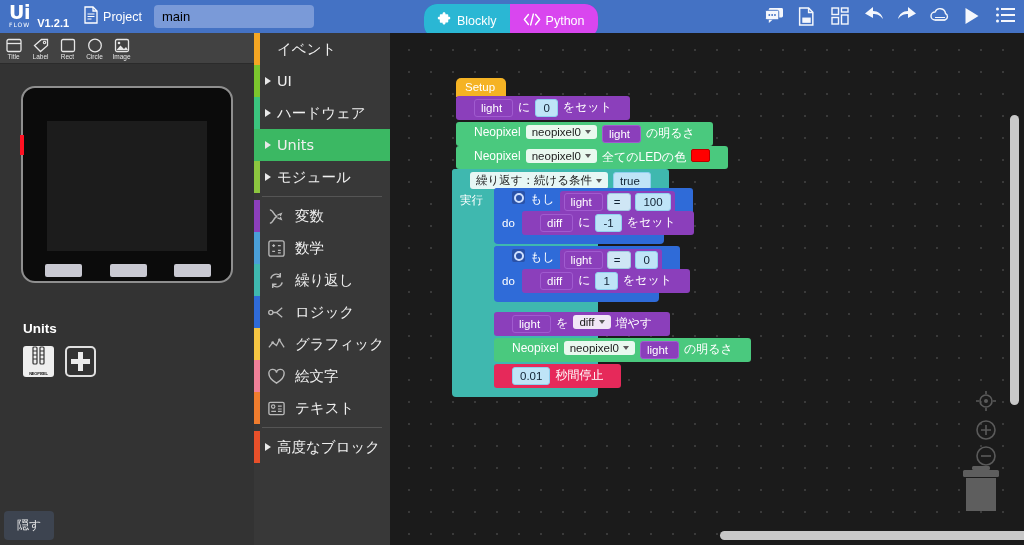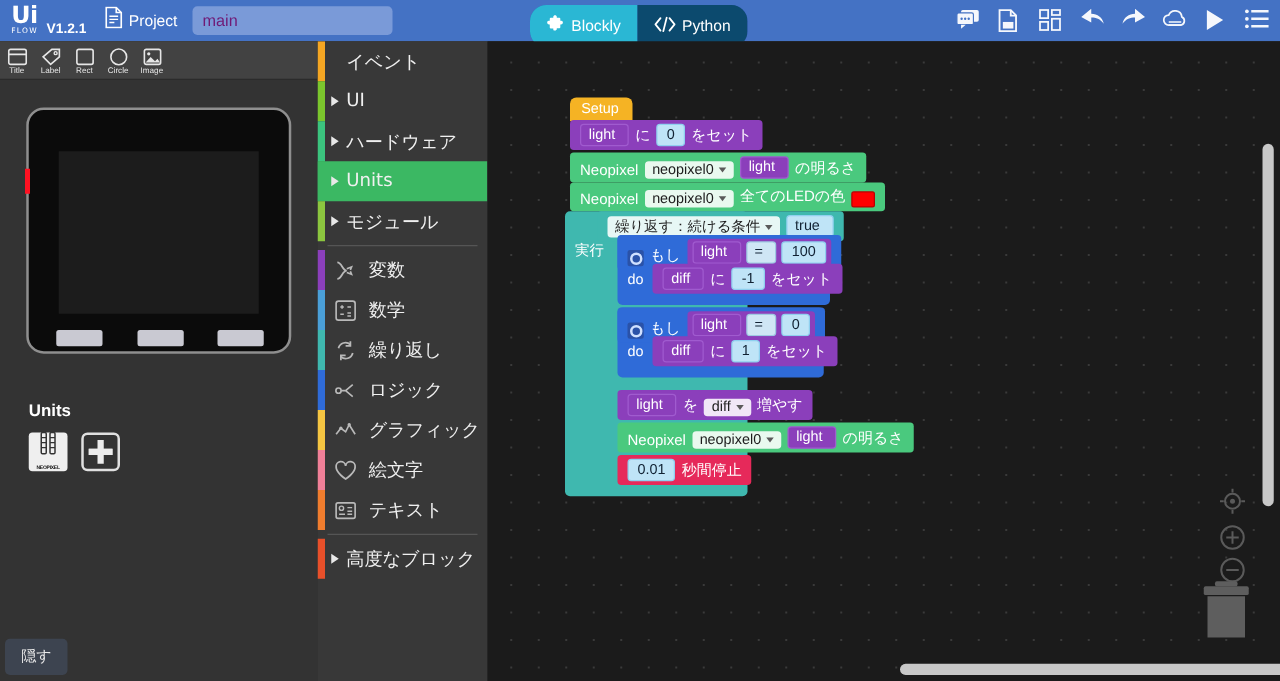--- a/index.html
+++ b/index.html
@@ -27,37 +27,37 @@
     color: #fff; font-size: 6px; letter-spacing: 1px; line-height: 8px;
     font-family: "DejaVu Sans", sans-serif;
   }
   .logo-col { display: flex; flex-direction: column; }
   .ver { color: #ffffff; font-size: 11px; margin-left: 7px; margin-top: 5px; font-weight: bold;}
   .proj-group { display: flex; align-items: center; margin-left: 14px; }
   .proj-label { color: #fff; font-size: 12.5px; margin-left: 4px; }
   .proj-input {
     margin-left: 12px; width: 160px; height: 23px;
     background: #7a9ad8; border: none; border-radius: 4px;
-    color: #701a75; font-size: 13px; padding: 0 8px;
+    color: #000000; font-size: 13px; padding: 0 8px;
     font-family: "Liberation Sans", sans-serif;
   }
   .proj-input::placeholder { color: #dde6f7; }
 
   .mode-switch {
     position: absolute; left: 424px; top: 4px;
     height: 34px; display: flex; align-items: stretch;
     border-radius: 13px; overflow: hidden;
     background: #2f5bb0;
   }
   .mode-btn {
     display: flex; align-items: center; gap: 5px;
     padding: 0 13px; font-size: 12.5px; color: #fff; cursor: pointer;
   }
   .mode-btn.active { background: #2ab7d4; }
-  .mode-btn.inactive { background: #0c4a6e; }
+  .mode-btn.inactive { background: #d946ef; }
 
   .top-icons {
     position: absolute; right: 9px; top: 0; height: 33px;
     display: flex; align-items: center; gap: 14px;
   }
   .ticon { width: 19px; height: 19px; cursor: pointer; opacity: .95; }
 
   
   .leftpanel {
     position: absolute; left: 0; top: 33px; width: 254px; height: 512px;
@@ -142,22 +142,22 @@
     position: absolute; left: 390px; top: 33px; width: 634px; height: 512px;
     background: #1b1b1b;
     background-image: radial-gradient(circle, #3a3a3a 1px, transparent 1.1px);
     background-size: 22px 22px; background-position: 8px 6px;
     overflow: hidden;
   }
 
   
   .blk { position: absolute; font-size: 12px; color: #fff; }
   .row {
-    display: flex; align-items: flex-end; gap: 5px;
-    padding: 3px 8px; border-radius: 3px; white-space: nowrap;
+    display: flex; align-items: flex-start; gap: 5px;
+    padding: 3px 18px; border-radius: 3px; white-space: nowrap;
   }
   .hat {
     background: #f5b324; color: #fff; font-size: 11.5px;
     padding: 3px 11px 4px 9px; border-radius: 5px 5px 0 0; display: inline-block;
   }
   .c-var   { background: #8b3fbb; }
   .c-green { background: #4ac97e; }
   .c-loop  { background: #3fb8af; }
   .c-if    { background: #2f6bd8; }
   .c-wait  { background: #e6295a; }
@@ -532,21 +532,21 @@
           <span>neopixel0</span>
             <i class="caret"></i>
         </span>
         <span>全てのLEDの色</span>
         <span class="swatch"></span>
       </div>
     </div>
 
     <div class="blk" style="left:62px; top:136px; width:146px; height:228px; background:#3fb8af; border-radius:4px;"></div>
 
-    <div class="blk" style="left:62px; top:136px;margin-left:26px;">
+    <div class="blk" style="left:62px; top:136px;">
       <div class="row c-loop">
         <span class="field">
           <span>繰り返す：続ける条件</span>
             <i class="caret"></i>
         </span>
         <span class="chip-bool">
           <span>true</span>
             <i class="caret"></i>
         </span>
       </div>

